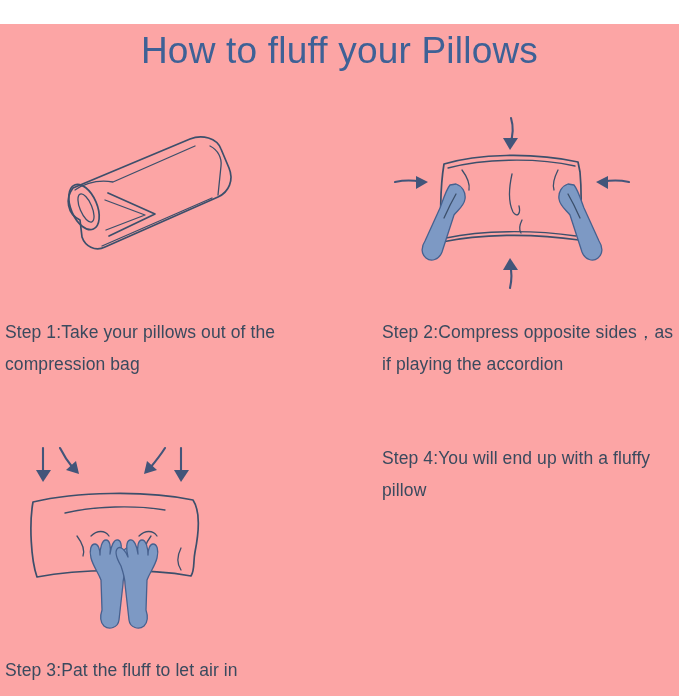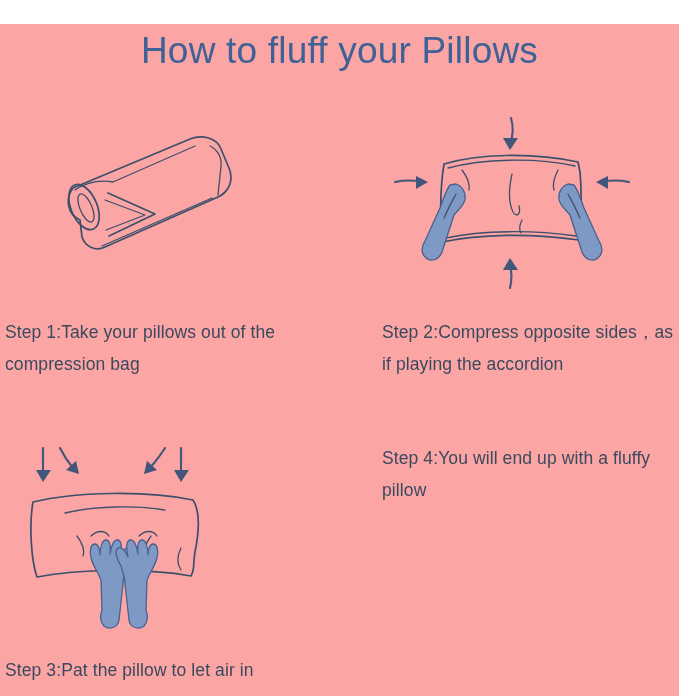--- a/index.html
+++ b/index.html
@@ -309,21 +309,21 @@
               <path class="arrow" d="M160 8 C 155 16, 150 22, 145 28"></path>
               <path class="arrow-head" d="M139 34 L 142 21 L 152 30 Z"></path>
             </g>
             <g>
               <path class="arrow" d="M176 8 C 176 18, 176 26, 176 34"></path>
               <path class="arrow-head" d="M176 42 L 169 30 L 184 30 Z"></path>
             </g>
           </g>
         </svg>
       </div>
-      <div class="caption">Step 3:Pat the pillow to let air in</div>
+      <div class="caption">Step 3:Pat the fluff to let air in</div>
     </div>
 
     <div class="step step-col-right step-row-bottom">
       <div class="caption">Step 4:You will end up with a fluffy pillow</div>
     </div>
 
   </div>
 </div>
 
 </body></html>

